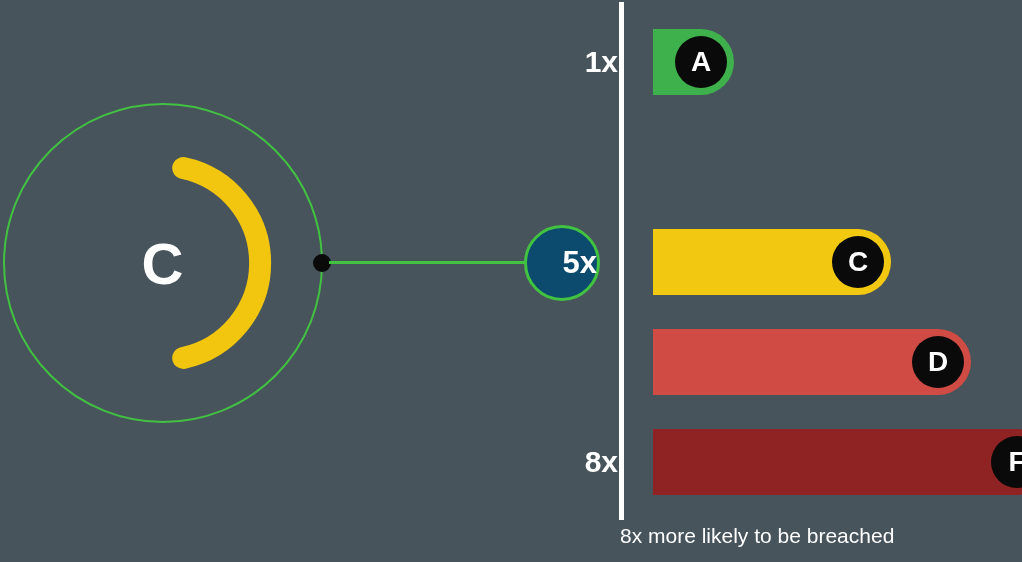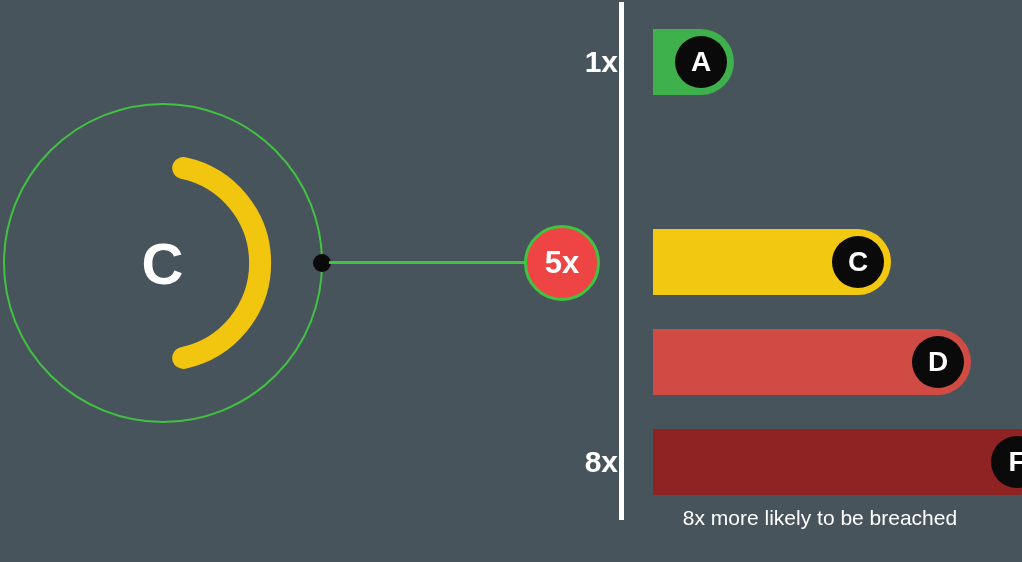--- a/index.html
+++ b/index.html
@@ -48,24 +48,24 @@
   .connector {
     position: absolute;
     left: 329px; top: 261px;
     width: 200px; height: 3px;
     background: #41c241;
   }
   .callout {
     position: absolute;
     left: 524px; top: 225px;
     width: 76px; height: 76px;
-    background: #ef4444;
+    background: #0c4a6e;
     border: 3px solid #41c241;
     border-radius: 50%;
-    display: flex; align-items: center; justify-content: center;
+    display: flex; align-items: center; justify-content: flex-end;
     color: #ffffff;
     font-size: 31px;
     font-weight: 700;
     z-index: 3;
   }
 
   
   .axis {
     position: absolute;
     left: 619px; top: 2px;
@@ -111,23 +111,22 @@
     background: #0a0a0a;
     border-radius: 50%;
     display: flex; align-items: center; justify-content: center;
     color: #ffffff;
     font-size: 28px;
     font-weight: 700;
   }
 
   .caption {
     position: absolute;
-    left: 620px; top: 506px;
+    left: 620px; top: 524px;
     width: 400px;
-    text-align: center;
     color: #ffffff;
     font-size: 21px;
     font-weight: 500;
   }
 </style>
 </head>
 <body>
 
 <div class="stage" style="background-color: rgb(71, 84, 92);">
 

